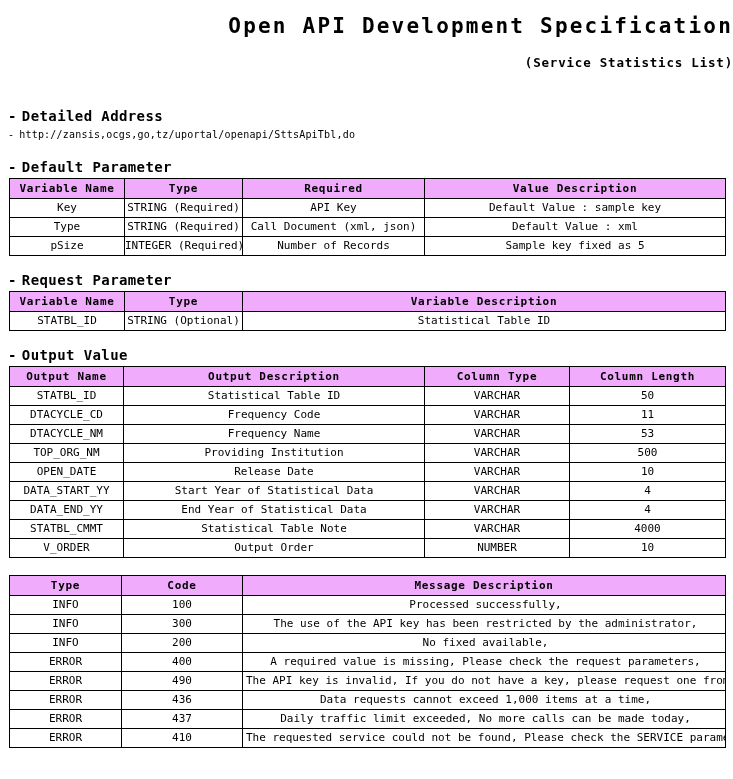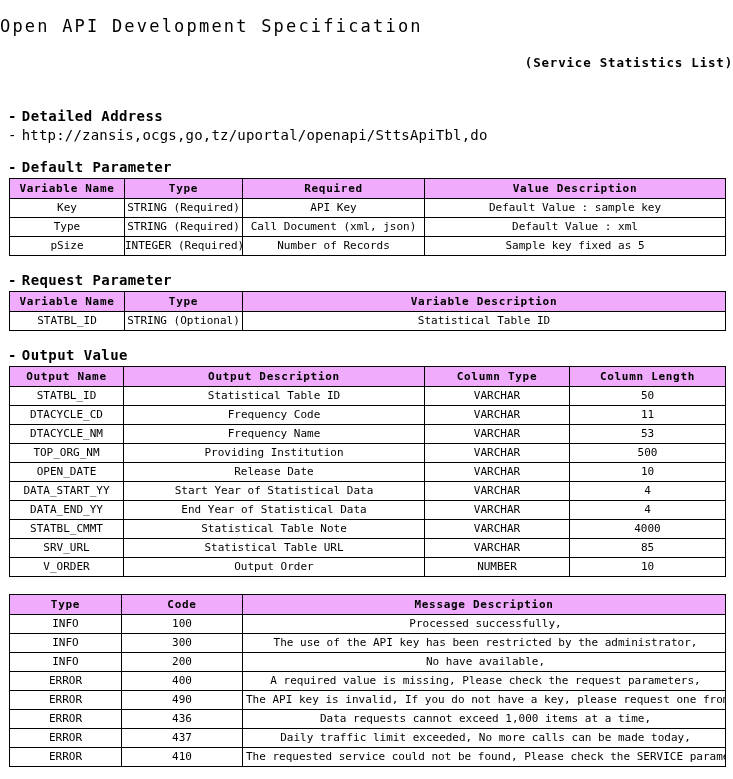--- a/index.html
+++ b/index.html
@@ -15,23 +15,23 @@
     color: #000000;
   }
   .page {
     width: 733px;
     height: 779px;
     position: relative;
     box-sizing: border-box;
   }
 
   .doc-title {
-    text-align: left;
-    font-size: 17px;
-    font-weight: normal;
+    text-align: right;
+    font-size: 21px;
+    font-weight: bold;
     letter-spacing: 2.2px;
     margin: 11px 0 0 0;
     line-height: 30px;
   }
   .doc-subtitle {
     text-align: right;
     font-size: 12.5px;
     font-weight: bold;
     letter-spacing: 0.8px;
     margin: 14px 0 16px 0;
@@ -44,21 +44,21 @@
     letter-spacing: 0.4px;
     margin: 0 0 4px 8px;
     line-height: 14px;
   }
   .section-heading .dash {
     display: inline-block;
     margin-right: 5px;
   }
 
   .address-line {
-    font-size: 14px;
+    font-size: 10px;
     letter-spacing: 0.2px;
     margin: 0 0 0 8px;
     line-height: 16px;
   }
   .address-line .dash {
     display: inline-block;
     margin-right: 5px;
   }
 
   .spacer-lg { height: 22px; }
@@ -249,26 +249,20 @@
         <td>VARCHAR</td>
         <td>4</td>
       </tr>
       <tr>
         <td>STATBL_CMMT</td>
         <td>Statistical Table Note</td>
         <td>VARCHAR</td>
         <td>4000</td>
       </tr>
       <tr>
-        <td>SRV_URL</td>
-        <td>Statistical Table URL</td>
-        <td>VARCHAR</td>
-        <td>85</td>
-      </tr>
-      <tr>
         <td>V_ORDER</td>
         <td>Output Order</td>
         <td>NUMBER</td>
         <td>10</td>
       </tr>
     </tbody>
   </table>
 
   <div class="spacer-md"></div>
 
@@ -297,21 +291,21 @@
         <td>INFO</td>
         <td>300</td>
         <td class="msg">
             <span class="clip">The use of the API key has been restricted by the administrator,</span>
           </td>
       </tr>
       <tr>
         <td>INFO</td>
         <td>200</td>
         <td class="msg">
-            <span class="clip">No have available,</span>
+            <span class="clip">No fixed available,</span>
           </td>
       </tr>
       <tr>
         <td>ERROR</td>
         <td>400</td>
         <td class="msg">
             <span class="clip">A required value is missing, Please check the request parameters,</span>
           </td>
       </tr>
       <tr>

